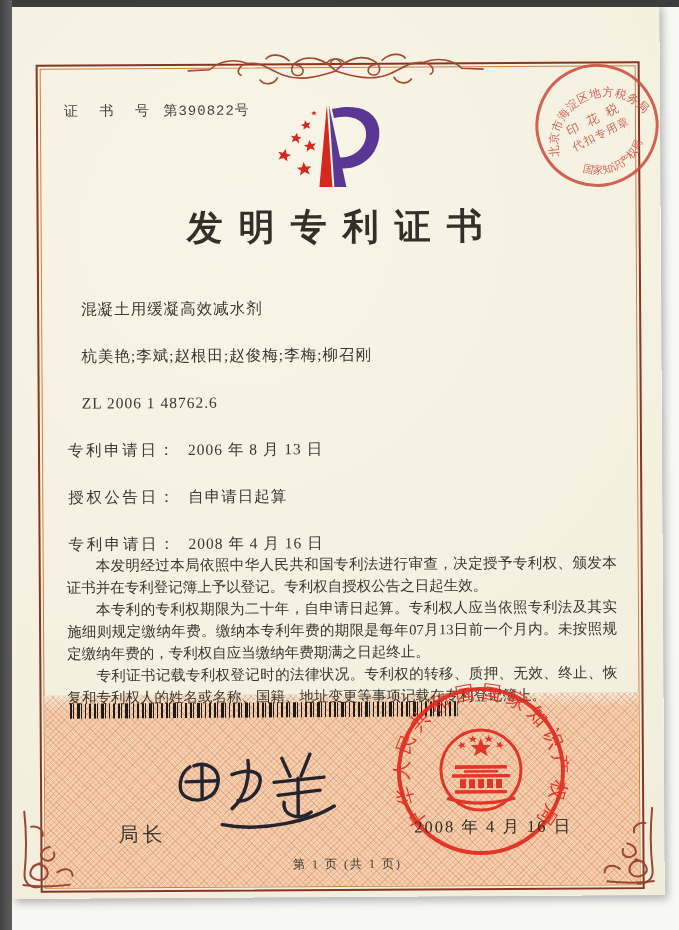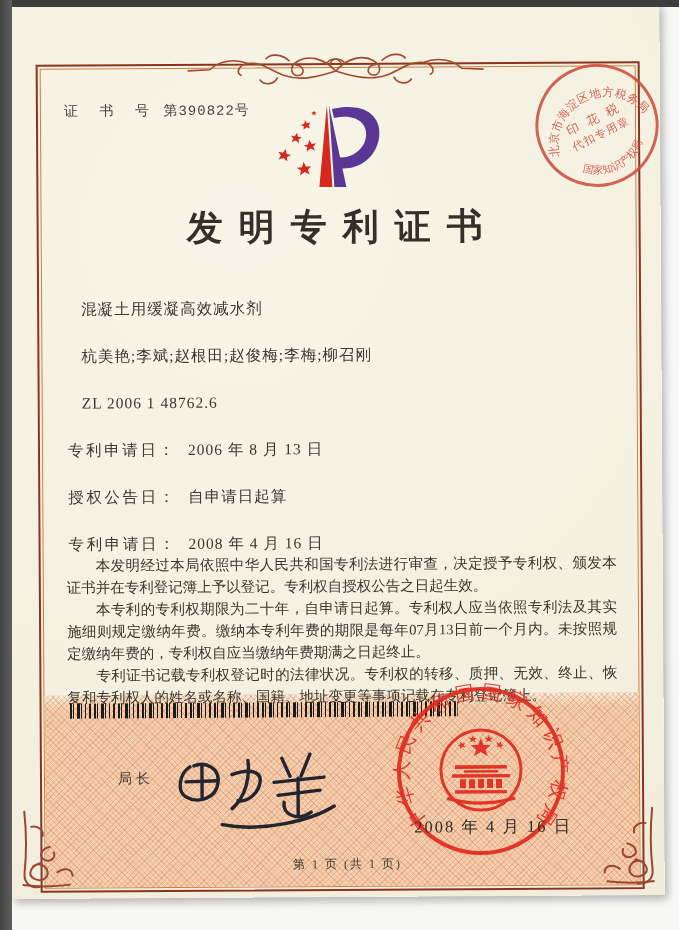--- a/index.html
+++ b/index.html
@@ -52,21 +52,21 @@
   .field-value{margin-left:14px;letter-spacing:1px;white-space:nowrap;}
 
   .body-text{position:absolute;left:56px;top:548px;width:550px;z-index:3;
     font-size:14.5px;line-height:22px;color:#3a352e;text-align:justify;}
   .body-text p{margin:0;text-indent:2em;}
 
   .barcode{position:absolute;left:58px;top:697px;width:388px;height:15px;z-index:3;
     background-image:
       repeating-linear-gradient(90deg,#1b1b1b 0 2px,transparent 2px 3px,#1b1b1b 3px 4px,transparent 4px 7px,#1b1b1b 7px 10px,transparent 10px 11px,#1b1b1b 11px 12px,transparent 12px 15px,#1b1b1b 15px 16px,transparent 16px 19px,#1b1b1b 19px 21px,transparent 21px 24px);}
 
-  .signer-title{position:absolute;left:106px;top:764px;font-size:14px;color:#3e3933;
+  .signer-title{position:absolute;left:106px;top:815px;font-size:20px;color:#3e3933;
     letter-spacing:4px;z-index:4;}
   .signature{position:absolute;left:150px;top:733px;width:178px;height:98px;z-index:4;}
 
   .seal{position:absolute;left:381px;top:679px;width:176px;height:176px;z-index:5;opacity:.92;}
   .issue-date{position:absolute;left:402px;top:812px;font-size:16.5px;color:#2d2a25;
     letter-spacing:2px;z-index:6;white-space:nowrap;}
 
   .page-footer{position:absolute;left:0;right:0;top:851px;text-align:center;
     font-size:12px;color:#3e3933;letter-spacing:2px;z-index:6;padding-left:18px;}
 

